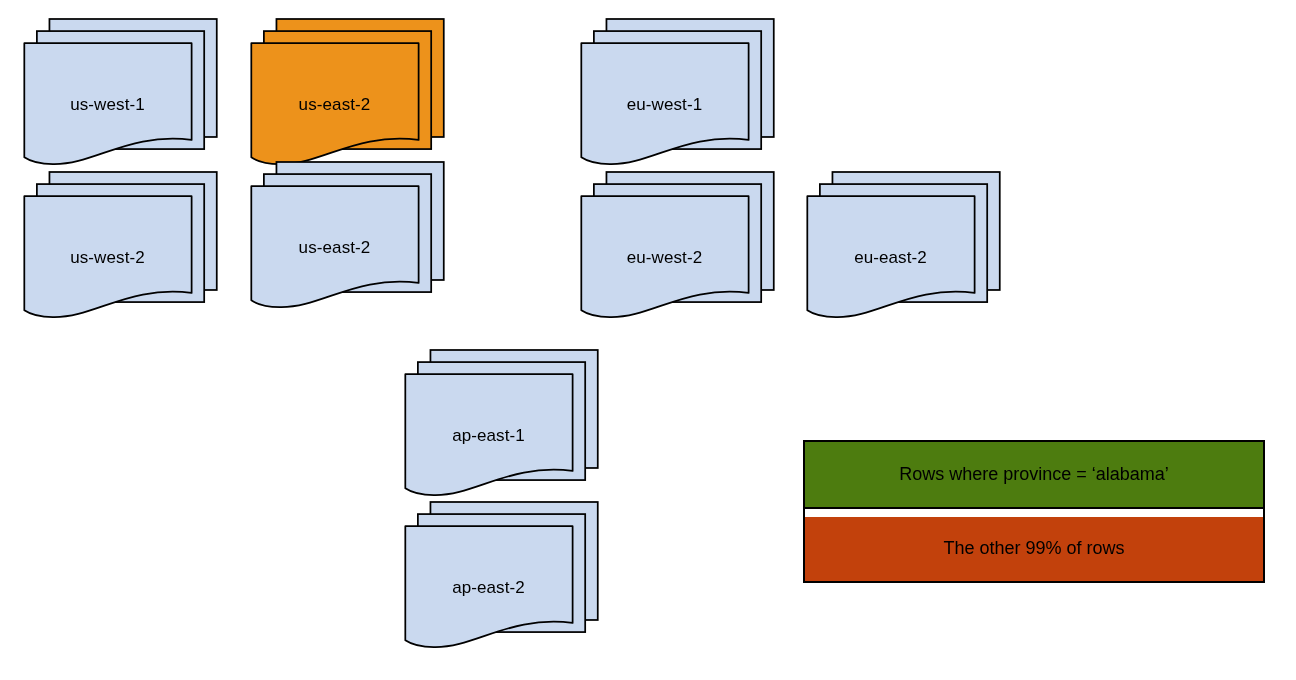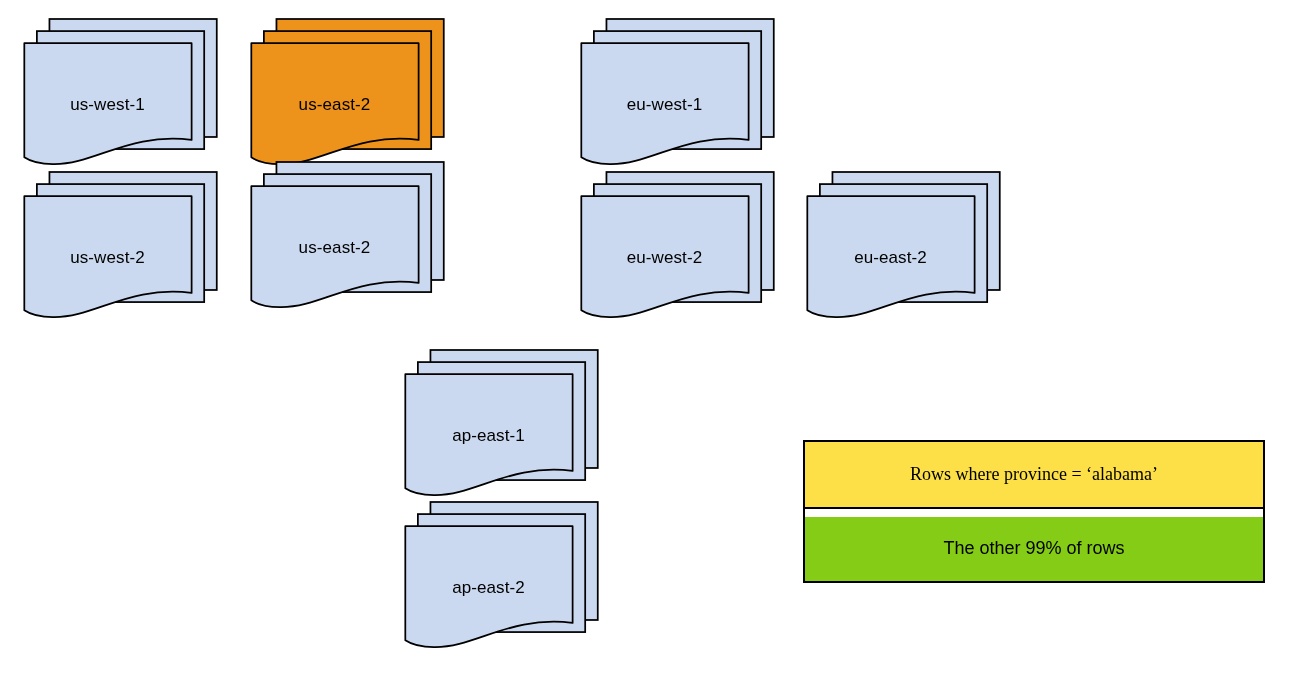--- a/index.html
+++ b/index.html
@@ -63,26 +63,25 @@
   .legend-row {
     flex: 1 1 0;
     display: flex;
     align-items: center;
     justify-content: center;
     font-size: 18px;
     color: #000000;
     box-sizing: border-box;
   }
   .legend-row.top {
-    background: #fde047;
+    background: #4d7c0f;
     border-bottom: 2px solid #000000;
-    font-family: Liberation Serif, serif;
   }
   .legend-row.bottom {
-    background: #84cc16;
+    background: #c2410c;
     margin-top: 8px;
   }
 </style>
 </head>
 <body>
 
 <div id="canvas">
     <div class="doc-stack" style="left: 21px; top: 19px;">
       <svg viewBox="0 0 201 152" width="201" height="152">
         <rect x="26.0" y="0.0" width="173" height="122" fill="#cad9ef" stroke="#000000" stroke-width="1.8"></rect>

